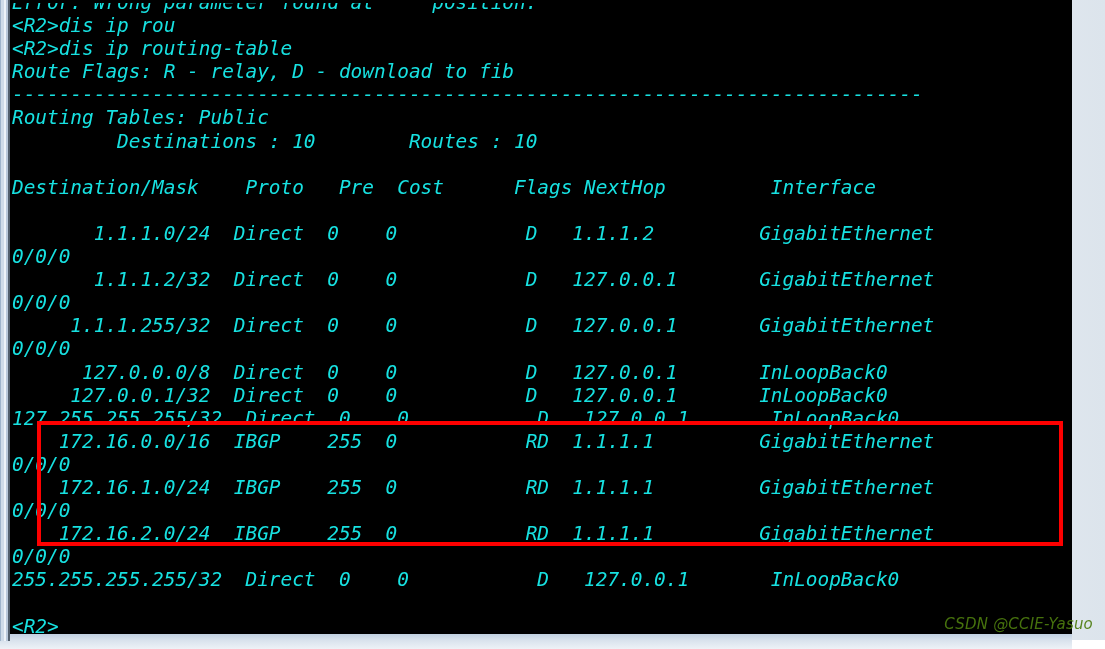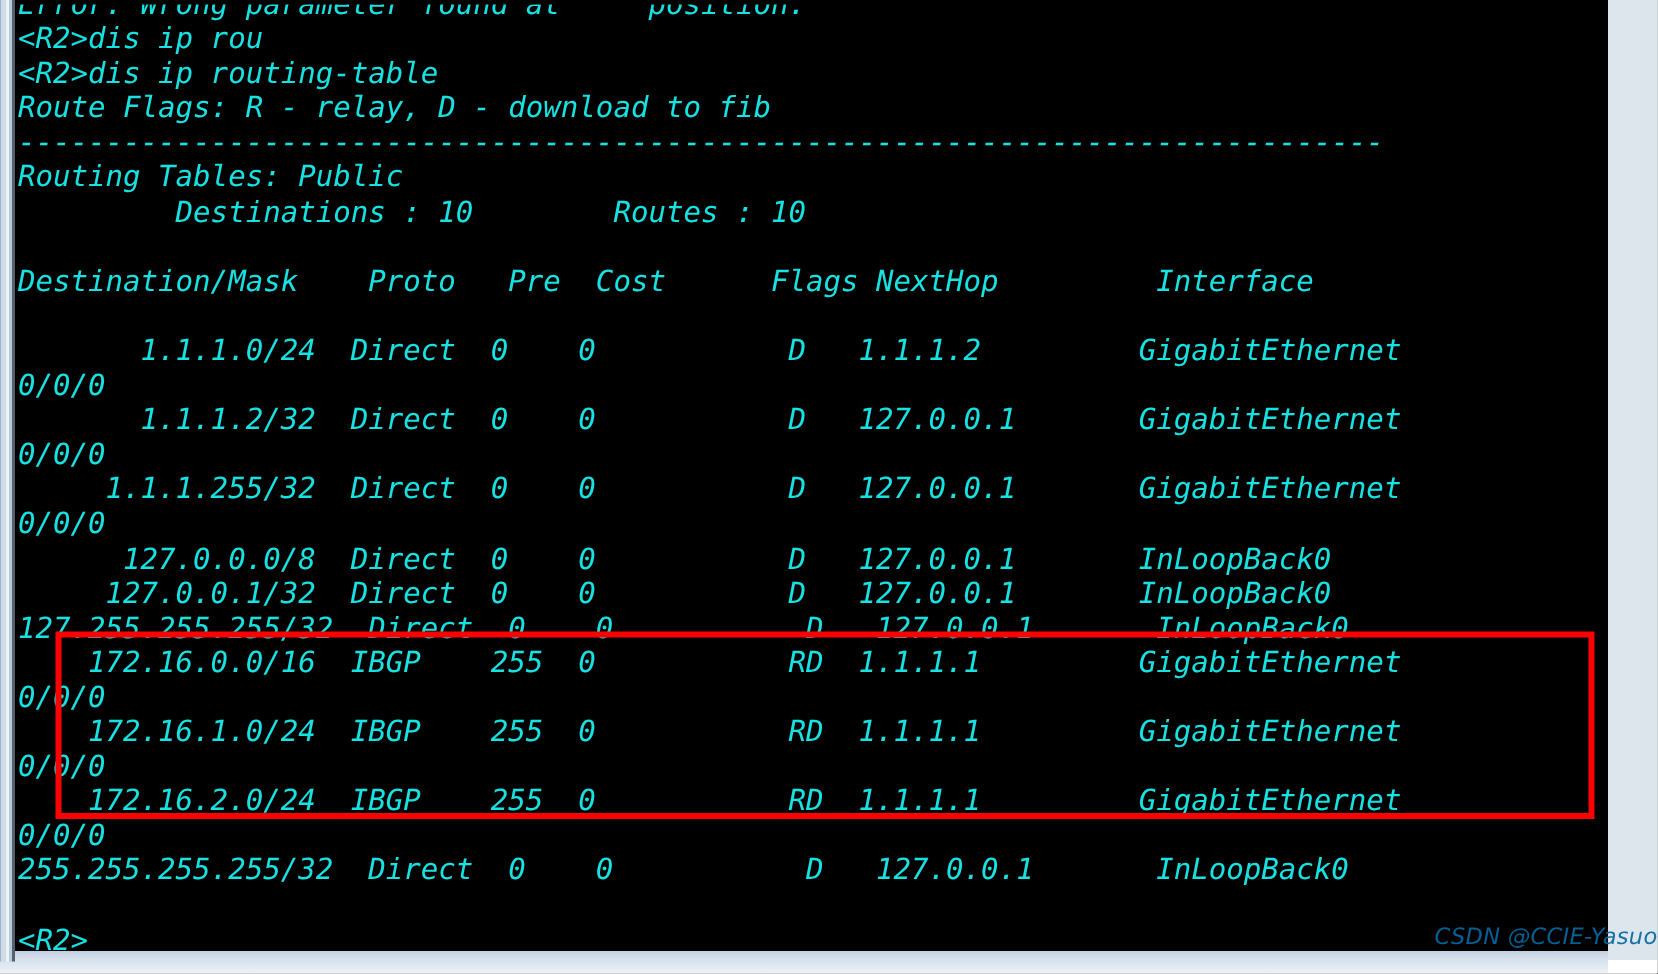--- a/index.html
+++ b/index.html
@@ -109,23 +109,23 @@
     height: 125px;
     border: 4px solid #fe0000;
     box-sizing: border-box;
     pointer-events: none;
     background: transparent;
   }
 
   
   #watermark {
     position: absolute;
-    right: 0;
+    right: 12px;
     bottom: 16px;
-    color: #0369a1;
+    color: #4d7c0f;
     font-family: "DejaVu Sans", sans-serif;
     font-size: 15px;
     letter-spacing: 0.2px;
     opacity: 0.92;
     white-space: nowrap;
   }
 </style>
 </head>
 <body>
 

